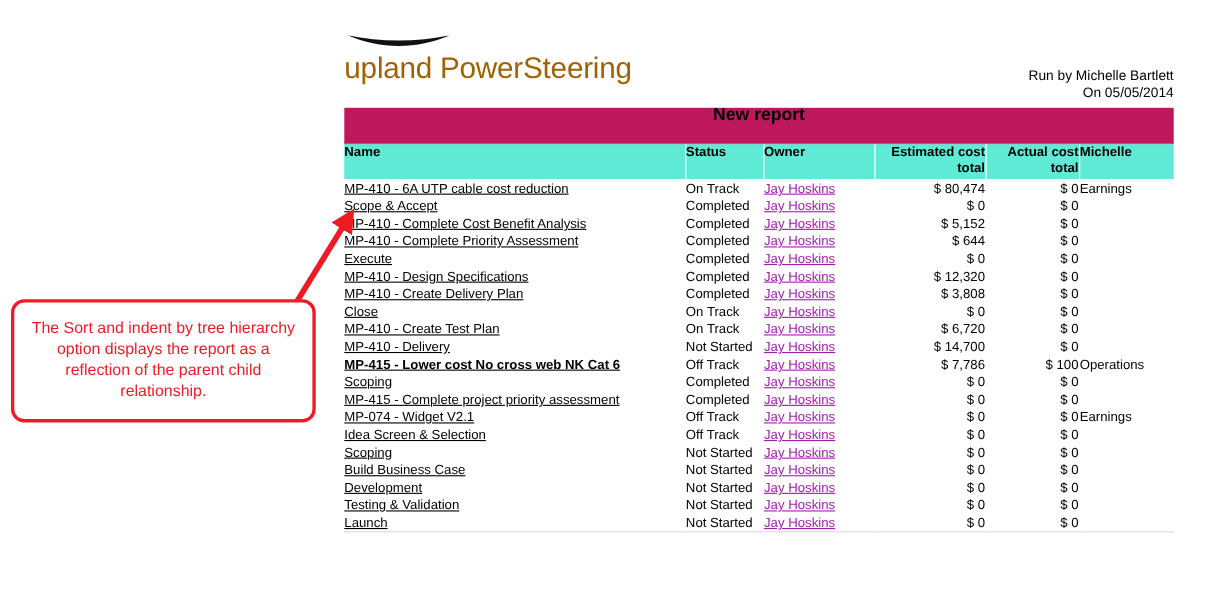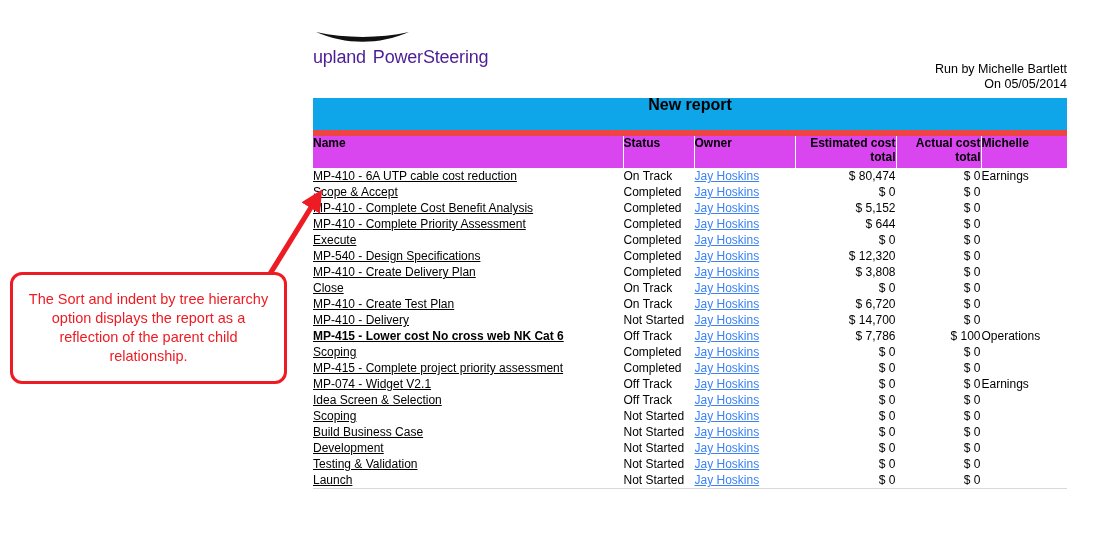--- a/index.html
+++ b/index.html
@@ -28,22 +28,22 @@
     left: 3px;
     top: 0px;
     width: 93px;
     height: 12px;
   }
   #logo-wordmark {
     position: absolute;
     left: 0px;
     top: 15px;
     white-space: nowrap;
-    font-size: 18px;
-    color: #4c1d95;
+    font-size: 27px;
+    color: #a16207;
     letter-spacing: -0.2px;
   }
   #logo-upland { font-weight: 400; }
   #logo-power  { font-weight: 400; margin-left: 7px; }
 
   
   #runby-block {
     position: absolute;
     right: 37px;
     top: 62px;
@@ -62,29 +62,29 @@
     border-collapse: collapse;
     font-size: 12px;
     color: #000000;
     table-layout: fixed;
   }
   #report-table td, #report-table th {
     padding: 0;
     vertical-align: top;
   }
   .title-cell {
-    background: #0ea5e9;
+    background: #be185d;
     text-align: center;
     font-size: 16px;
     font-weight: bold;
     padding: 9px 0 10px 0;
-    border-bottom: 6px solid #ef4444;
+    border-bottom: 1px solid #ef4444;
   }
   thead th {
-    background: #d946ef;
+    background: #5eead4;
     font-weight: bold;
     font-size: 12px;
     vertical-align: bottom;
     padding: 3px 4px 3px 4px;
     border-right: 1px solid #ffffff;
     line-height: 14px;
     height: 32px;
   }
   thead th.last-col { border-right: none; }
   th.th-left  { text-align: left; }
@@ -99,21 +99,21 @@
   tbody tr td.last-col { border-right: none; }
   tbody tr.alt td { background: #faf9f6; }
   tbody tr.row td { background: #ffffff; }
   tbody tr:last-child td { border-bottom: 1px solid #d9d9d9; }
 
   .name-cell a {
     color: #000000;
     text-decoration: underline;
   }
   .owner-cell a {
-    color: #3b82f6;
+    color: #a21caf;
     text-decoration: underline;
   }
   .lvl0 { padding-left: 2px; }
   .lvl1 { padding-left: 20px; }
   .lvl2 { padding-left: 35px; }
   .num  { text-align: right; }
   .wrapname { line-height: 16px; }
 
   
   #callout-box {
@@ -221,21 +221,21 @@
       </tr>
       <tr class="row">
         <td class="name-cell lvl1" style="white-space: nowrap;"><a href="#">Execute</a></td>
         <td style="white-space: nowrap;">Completed</td>
         <td class="owner-cell"><a href="#">Jay Hoskins</a></td>
         <td class="num">$ 0</td>
         <td class="num">$ 0</td>
         <td class="last-col"></td>
       </tr>
       <tr class="row alt">
-        <td class="name-cell lvl2" style="white-space: nowrap;"><a href="#">MP-540 - Design Specifications</a></td>
+        <td class="name-cell lvl2" style="white-space: nowrap;"><a href="#">MP-410 - Design Specifications</a></td>
         <td style="white-space: nowrap;">Completed</td>
         <td class="owner-cell"><a href="#">Jay Hoskins</a></td>
         <td class="num">$ 12,320</td>
         <td class="num">$ 0</td>
         <td class="last-col"></td>
       </tr>
       <tr class="row">
         <td class="name-cell lvl2" style="white-space: nowrap;"><a href="#">MP-410 - Create Delivery Plan</a></td>
         <td style="white-space: nowrap;">Completed</td>
         <td class="owner-cell"><a href="#">Jay Hoskins</a></td>

